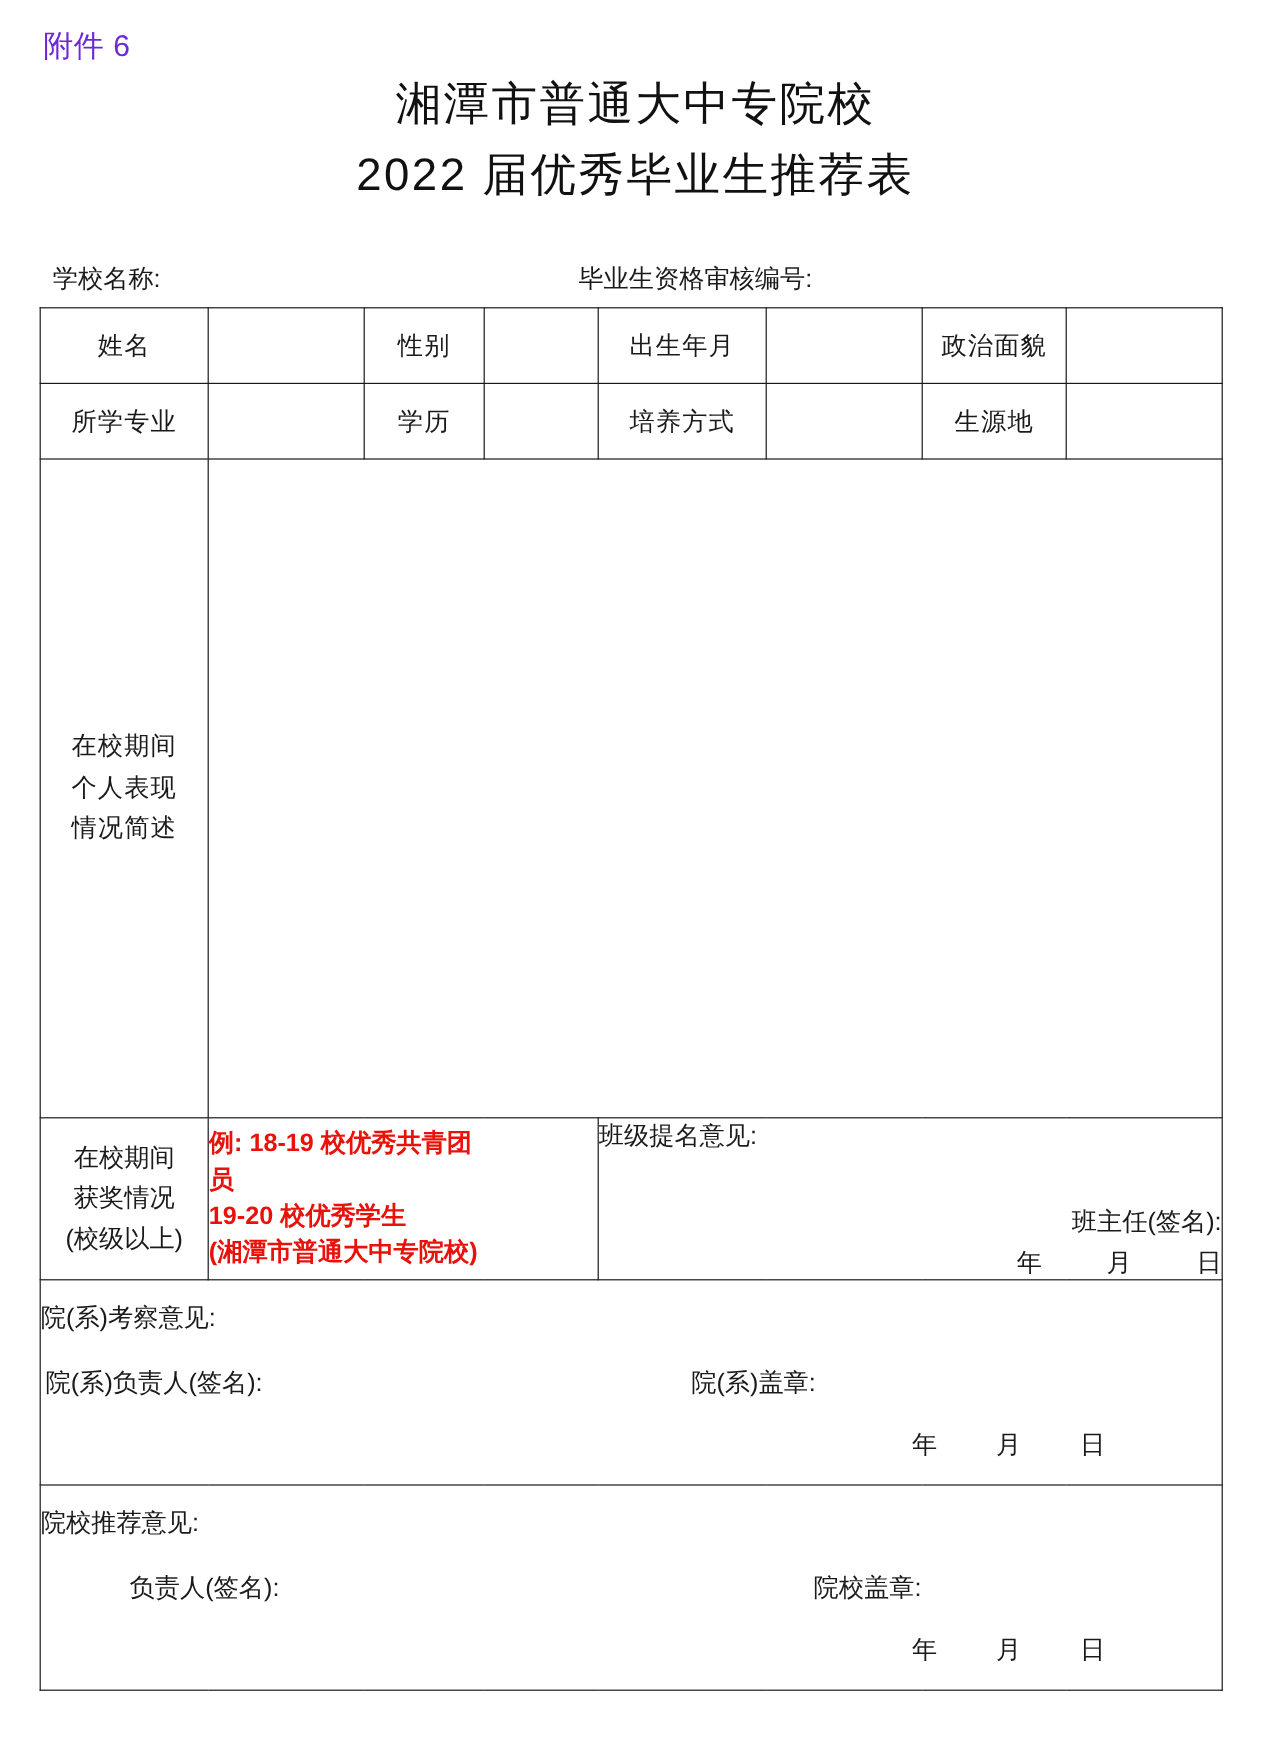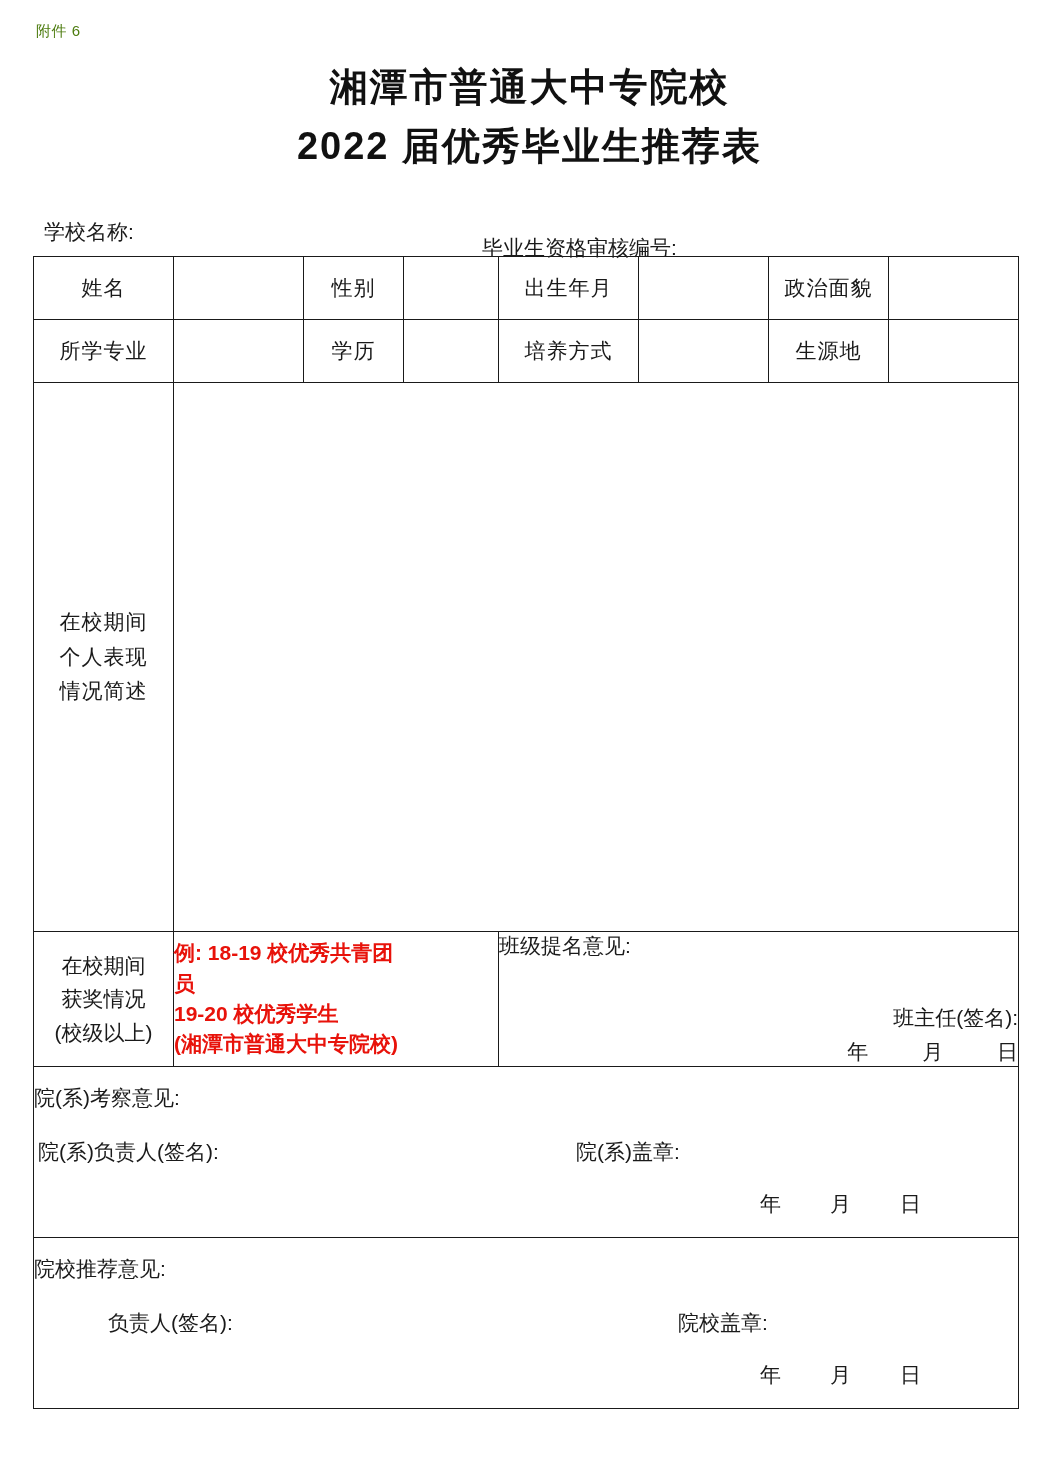--- a/index.html
+++ b/index.html
@@ -19,54 +19,54 @@
     position: relative;
     width: 1059px;
     height: 1464px;
     box-sizing: border-box;
     padding: 0;
   }
   .attach-label {
     position: absolute;
     left: 36px;
     top: 22px;
-    font-size: 15px;
+    font-size: 25px;
     letter-spacing: 0.5px;
-    color: #4d7c0f;
+    color: #6d28d9;
   }
   .title-block {
     position: absolute;
     left: 0;
     top: 58px;
     width: 1059px;
     text-align: center;
   }
   .title-line {
     font-size: 38px;
-    font-weight: bold;
+    font-weight: normal;
     letter-spacing: 2px;
     line-height: 1.55;
     color: #111;
   }
   .meta-row {
     position: absolute;
     left: 36px;
     top: 218px;
     width: 990px;
     font-size: 21px;
   }
   .meta-school {
     position: absolute;
     left: 8px;
     top: 0;
   }
   .meta-code {
     position: absolute;
     left: 446px;
-    top: 16px;
+    top: 0;
   }
   table.form {
     position: absolute;
     left: 33px;
     top: 256px;
     width: 985px;
     border-collapse: collapse;
     table-layout: fixed;
   }
   table.form td {

